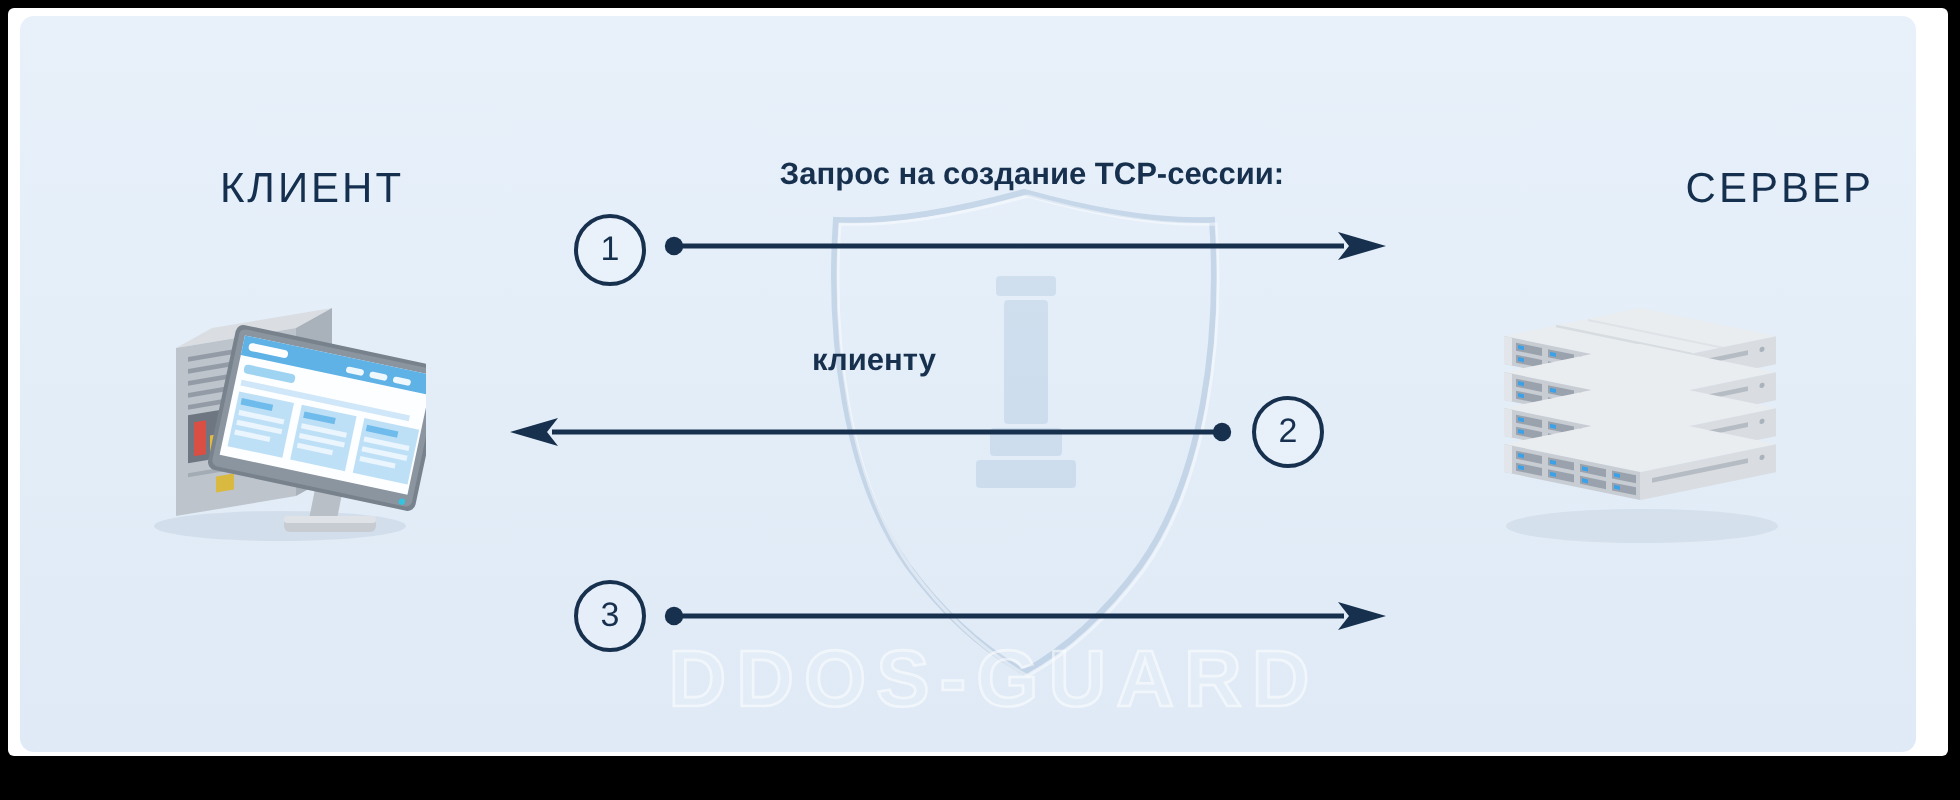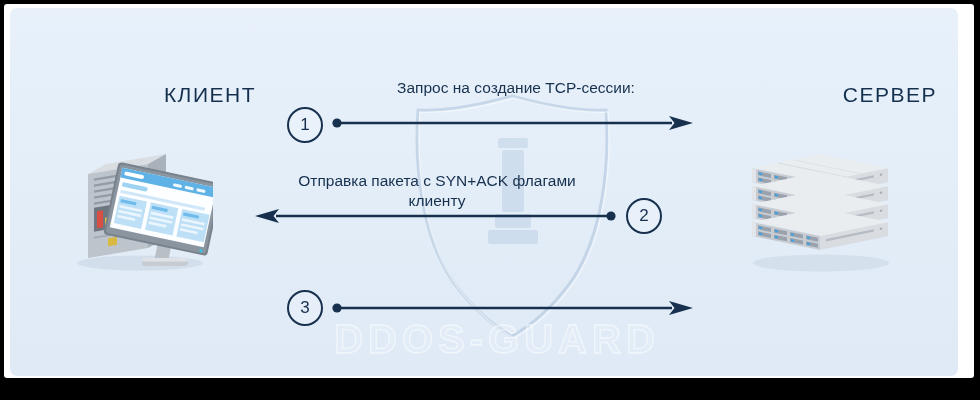--- a/index.html
+++ b/index.html
@@ -17,37 +17,37 @@
     background:linear-gradient(180deg,#e8f1fa 0%,#e3edf8 55%,#dfeaf6 100%);
     border-radius:7px;
   }
   .bottom-bar{
     position:absolute;left:0;right:0;bottom:0;height:22px;background:#000;
   }
   .node-label{
     position:absolute;width:200px;text-align:center;
     font-size:21px;font-weight:500;letter-spacing:1.5px;color:#15304e;
   }
-  .label-client{left:46px;top:75px;text-align:right;}
+  .label-client{left:46px;top:75px;}
   .label-server{left:727px;top:75px;text-align:right;}
   .illus{position:absolute;}
   .client-illus{left:58px;top:138px;}
   .server-illus{left:738px;top:144px;}
   .step-badge{
     position:absolute;width:36px;height:36px;border-radius:50%;
     border:2px solid #16304e;box-sizing:border-box;
     display:flex;align-items:center;justify-content:center;
     font-size:17px;color:#16304e;background:rgba(240,247,253,0.35);
   }
   .badge-1{left:277px;top:99px;}
   .badge-2{left:616px;top:190px;}
   .badge-3{left:277px;top:282px;}
   .step-text{
     position:absolute;width:350px;text-align:center;
-    font-size:15.5px;line-height:19.5px;font-weight:400;color:#16304e;
+    font-size:15.5px;line-height:19.5px;font-weight:700;color:#16304e;
   }
   .text-1{left:331px;top:70px;}
   .text-2{left:252px;top:163px;}
   .text-3{left:325px;top:276px;}
   .step-arrow{position:absolute;}
   .arrow-1{left:310px;top:106px;}
   .arrow-2{left:240px;top:199px;}
   .arrow-3{left:310px;top:291px;}
   .watermark{position:absolute;left:0;top:0;}
 </style>
@@ -290,21 +290,20 @@
   <svg class="step-arrow arrow-1" width="376" height="18" viewBox="0 0 376 18">
     <circle cx="17" cy="9" r="4.6" fill="#16304e"></circle>
     <line x1="17" y1="9" x2="352" y2="9" stroke="#16304e" stroke-width="2.6"></line>
     <path d="M373,9 L349,2 L354.5,9 L349,16 Z" fill="#16304e"></path>
   </svg>
 
   <div class="step-badge badge-2">
     <span>2</span>
   </div>
   <div class="step-text text-2">
-    <div>Отправка пакета с SYN+ACK флагами</div>
     <div>клиенту</div>
   </div>
   <svg class="step-arrow arrow-2" width="368" height="18" viewBox="0 0 368 18">
     <circle cx="361" cy="9" r="4.6" fill="#16304e"></circle>
     <line x1="26" y1="9" x2="361" y2="9" stroke="#16304e" stroke-width="2.6"></line>
     <path d="M5,9 L29,2 L23.5,9 L29,16 Z" fill="#16304e"></path>
   </svg>
 
   <div class="step-badge badge-3">
     <span>3</span>

